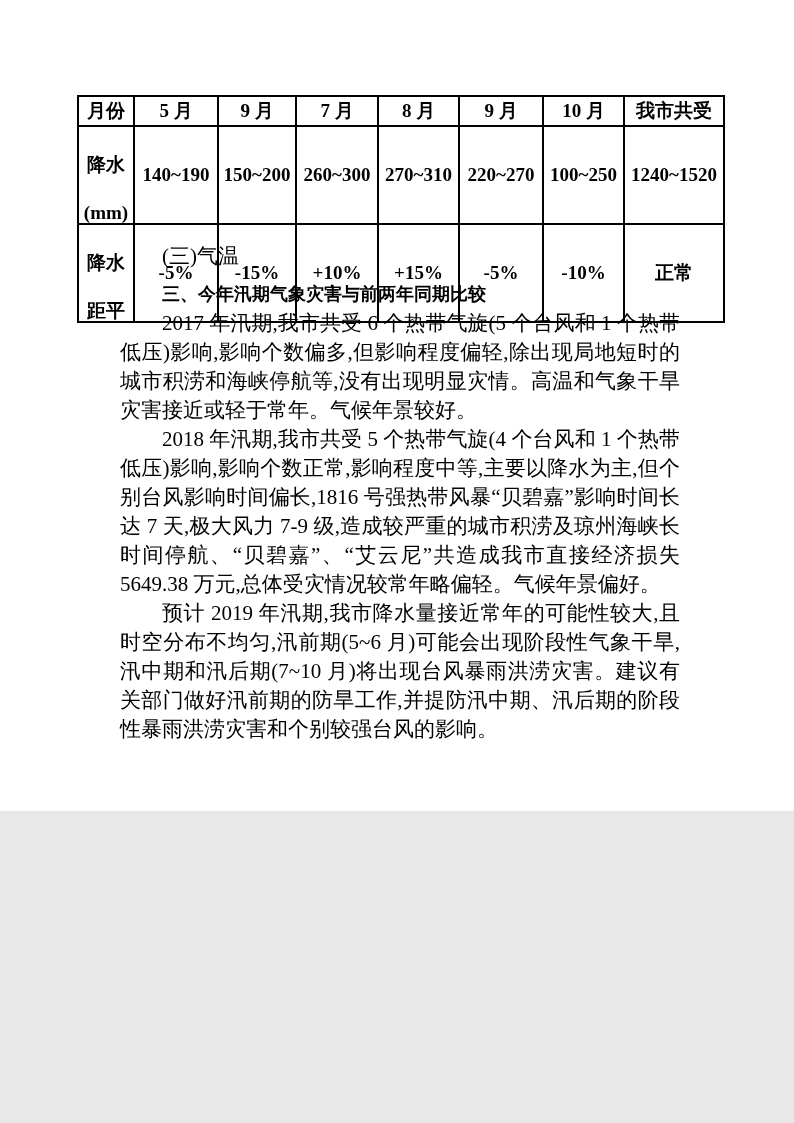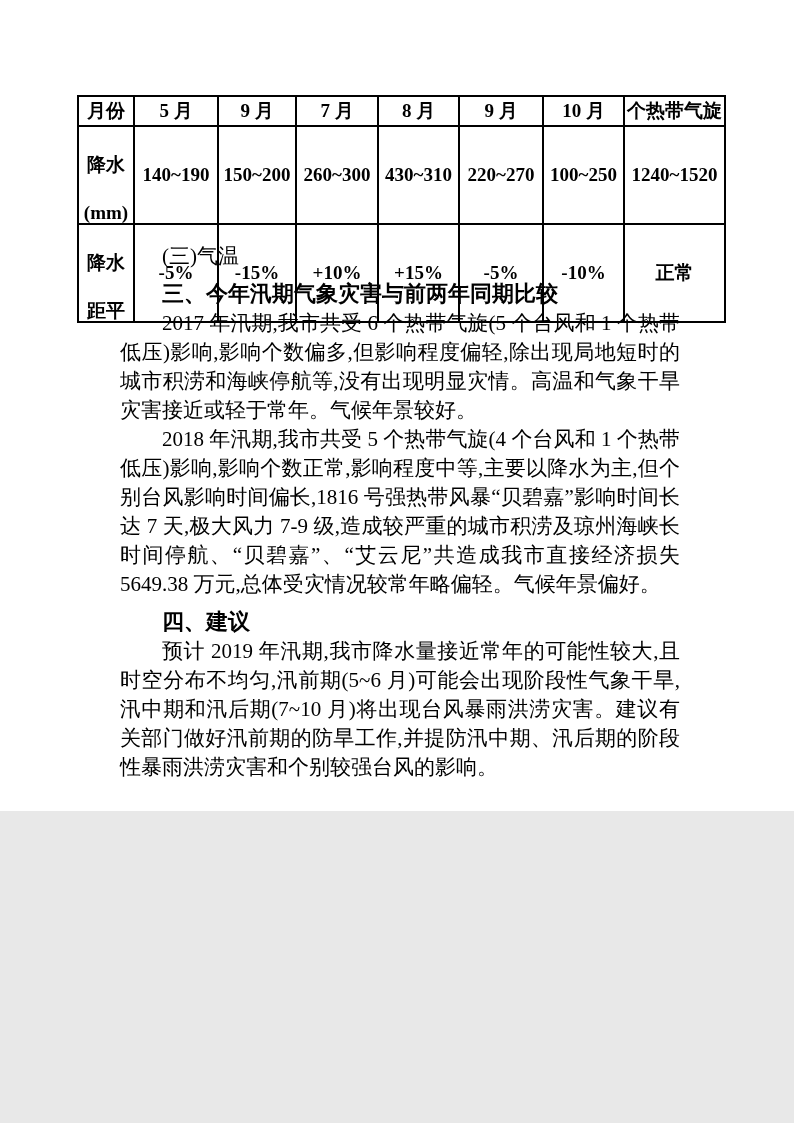--- a/index.html
+++ b/index.html
@@ -52,21 +52,21 @@
   .textblock p {
     margin: 0;
     text-indent: 42px;
   }
   p.subhead {
     margin-bottom: 8px;
   }
   .blackhead {
     font-family: "Liberation Sans", sans-serif;
     font-weight: bold;
-    font-size: 22px;
+    font-size: 18px;
     line-height: 30px;
     margin: 8px 0 0 0 !important;
   }
 </style>
 </head>
 <body>
 
 <div class="page">
 
   <table class="forecast">
@@ -82,31 +82,31 @@
     </colgroup>
     <tbody>
         <tr class="hdr">
       <td>月份</td>
       <td>5 月</td>
       <td>9 月</td>
       <td>7 月</td>
       <td>8 月</td>
       <td>9 月</td>
       <td>10 月</td>
-      <td>个热带气旋</td>
+      <td>我市共受</td>
     </tr>
     <tr class="rain">
       <td class="lblcell">
         <div>降水</div>
         <div>(mm)</div>
       </td>
       <td>140~190</td>
       <td>150~200</td>
       <td>260~300</td>
-      <td>430~310</td>
+      <td>270~310</td>
       <td>220~270</td>
       <td>100~250</td>
       <td>1240~1520</td>
     </tr>
     <tr class="anom">
       <td class="lblcell">
         <div>降水</div>
         <div>距平</div>
       </td>
       <td>-5%</td>
@@ -118,17 +118,16 @@
       <td>正常</td>
     </tr>
   </tbody>
     </table>
 
   <div class="textblock">
     <p class="subhead">(三)气温</p>
     <p class="blackhead">三、今年汛期气象灾害与前两年同期比较</p>
     <p>2017 年汛期,我市共受 6 个热带气旋(5 个台风和 1 个热带低压)影响,影响个数偏多,但影响程度偏轻,除出现局地短时的城市积涝和海峡停航等,没有出现明显灾情。高温和气象干旱灾害接近或轻于常年。气候年景较好。</p>
     <p>2018 年汛期,我市共受 5 个热带气旋(4 个台风和 1 个热带低压)影响,影响个数正常,影响程度中等,主要以降水为主,但个别台风影响时间偏长,1816 号强热带风暴“贝碧嘉”影响时间长达 7 天,极大风力 7-9 级,造成较严重的城市积涝及琼州海峡长时间停航、“贝碧嘉”、“艾云尼”共造成我市直接经济损失 5649.38 万元,总体受灾情况较常年略偏轻。气候年景偏好。</p>
-    <p class="blackhead">四、建议</p>
     <p>预计 2019 年汛期,我市降水量接近常年的可能性较大,且时空分布不均匀,汛前期(5~6 月)可能会出现阶段性气象干旱,汛中期和汛后期(7~10 月)将出现台风暴雨洪涝灾害。建议有关部门做好汛前期的防旱工作,并提防汛中期、汛后期的阶段性暴雨洪涝灾害和个别较强台风的影响。</p>
   </div>
 
 </div>
 
 </body></html>

